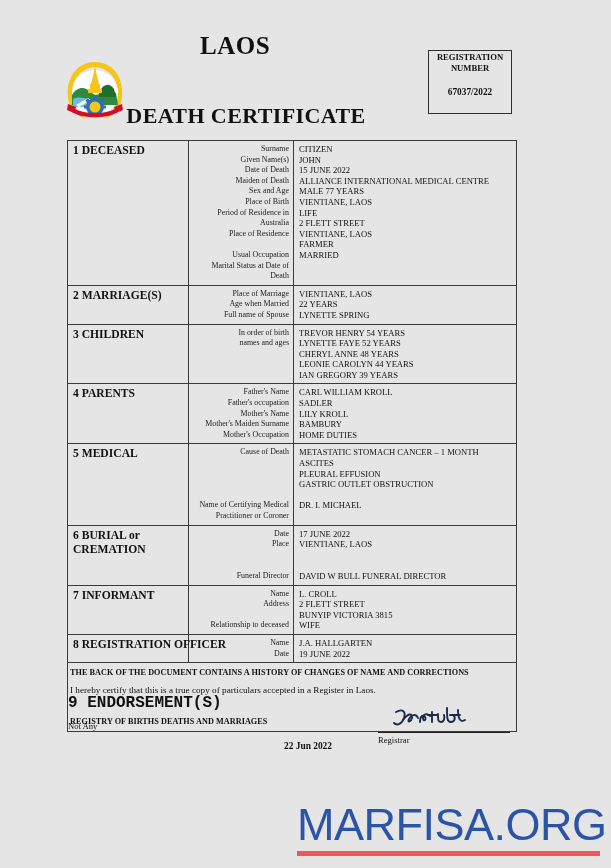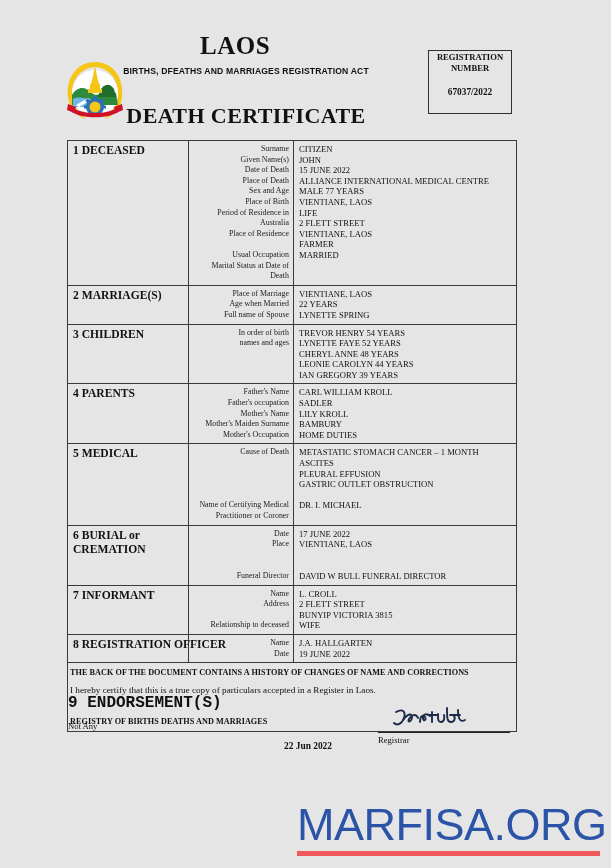--- a/index.html
+++ b/index.html
@@ -271,21 +271,20 @@
           <rect x="36.4" y="42" width="3.6" height="3.6" transform="rotate(45 38.2 43.8)"></rect>
         </g>
 
         <path d="M8 50 C18 58 44 58 54 50 L54 55 C44 62 18 62 8 55 Z" fill="#CE1126"></path>
         <path d="M4 47 L12 50 L10 56 L3 53 Z" fill="#CE1126"></path>
         <path d="M58 47 L50 50 L52 56 L59 53 Z" fill="#CE1126"></path>
       </svg>
     </div>
 
     <div id="country-title">LAOS</div>
-    <div id="act-line">BIRTHS, DFEATHS AND MARRIAGES REGISTRATION ACT</div>
     <div id="doc-title">DEATH CERTIFICATE</div>
 
     <div id="reg-box">
       <div id="reg-label">
         <div>REGISTRATION</div>
         <div>NUMBER</div>
       </div>
       <div id="reg-number">67037/2022</div>
     </div>
   </div>
@@ -295,21 +294,21 @@
     <tbody>
         <tr>
       <td class="col-section">
         <div class="section-name">1 DECEASED</div>
       </td>
       <td class="col-label">
         <div class="labels">
           <div>Surname</div>
           <div>Given Name(s)</div>
           <div>Date of Death</div>
-          <div>Place of Death</div>
+          <div>Maiden of Death</div>
           <div>Sex and Age</div>
           <div>Place of Birth</div>
           <div>Period of Residence in Australia</div>
           <div>Place of Residence</div>
           <div class="spacer"></div>
           <div>Usual Occupation</div>
           <div>Marital Status at Date of Death</div>
         </div>
       </td>
       <td class="col-value">

